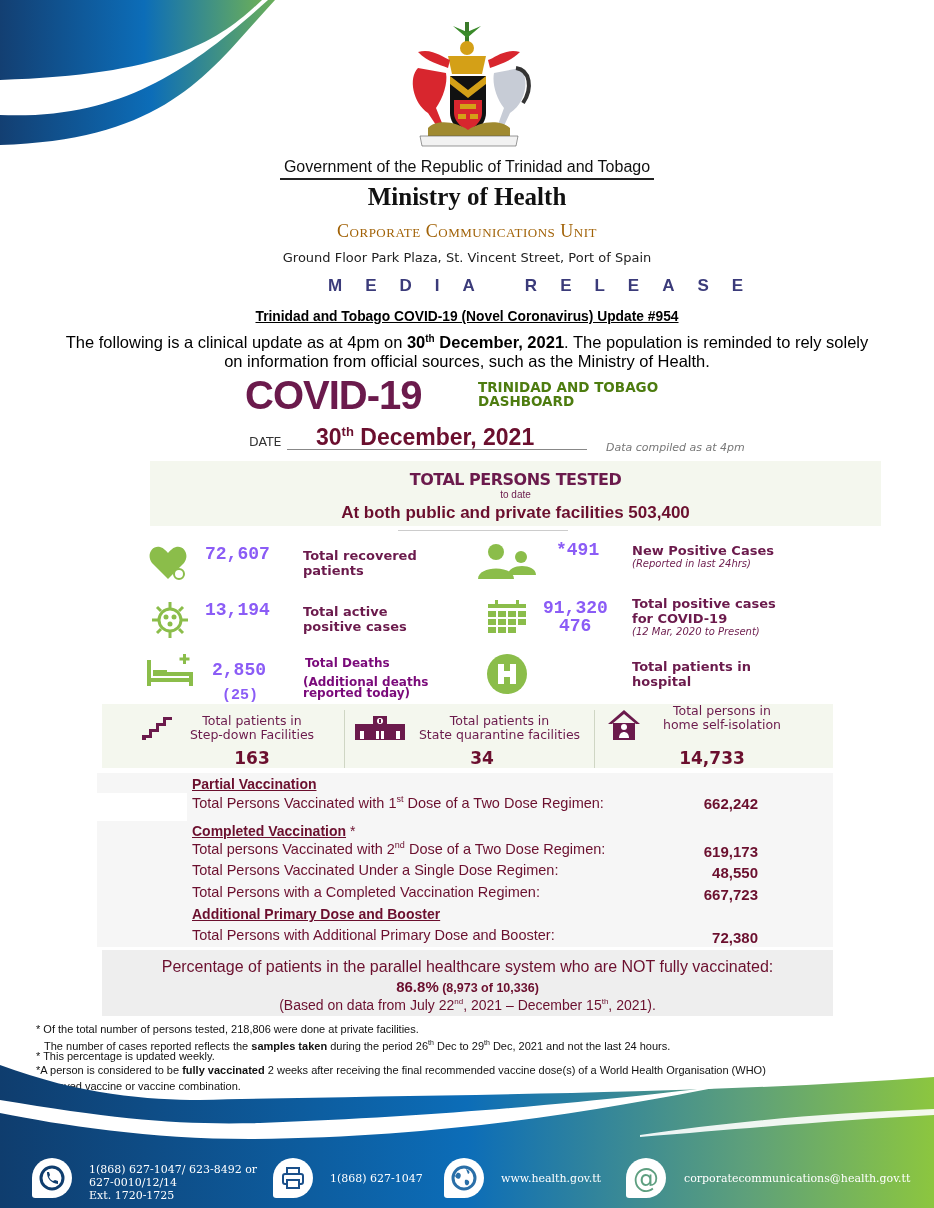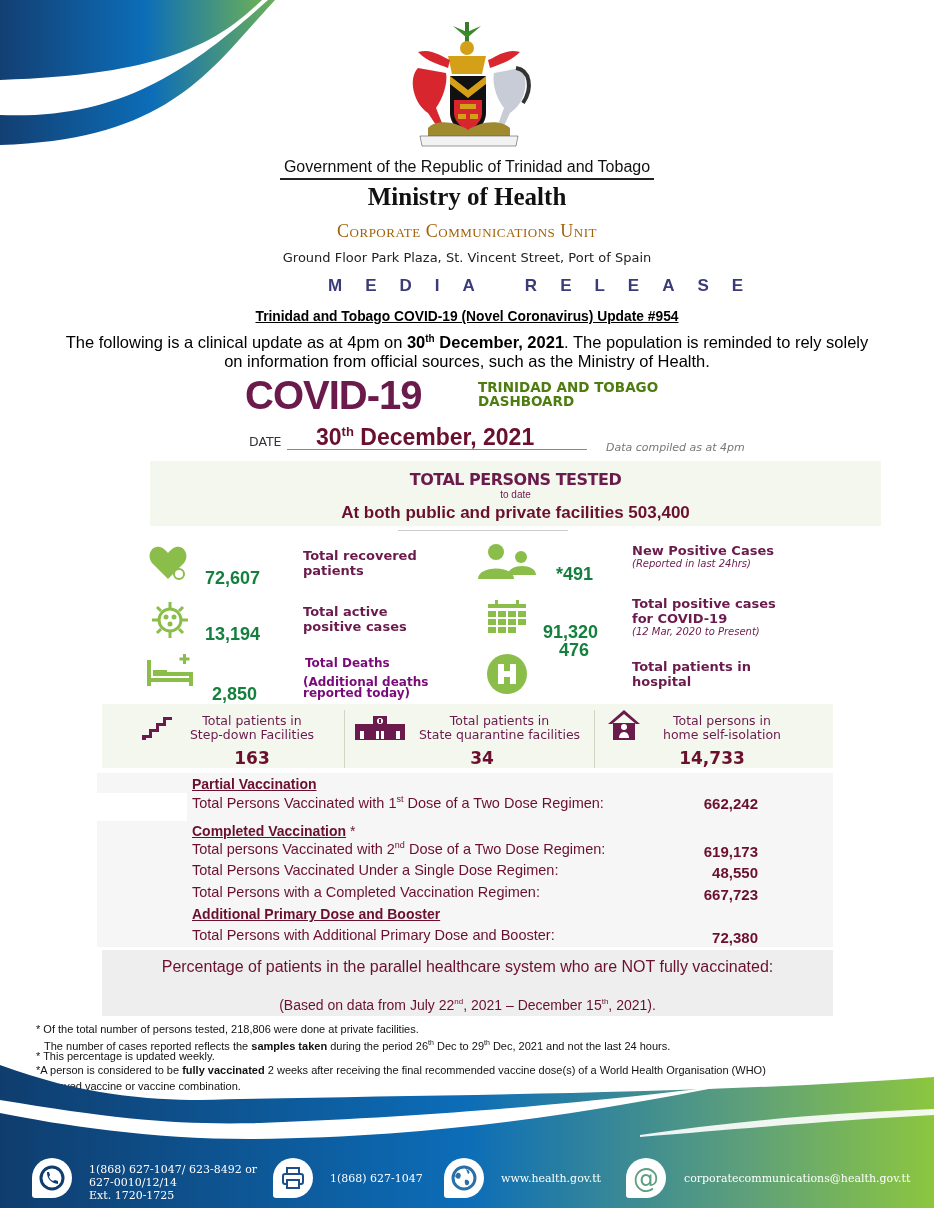--- a/index.html
+++ b/index.html
@@ -25,21 +25,21 @@
   #date-value { left:316px; top:424px; font-weight:bold; font-size:23px; color:#6b0f2e; }
   #date-value sup { font-size:13px; }
   #compiled { left:606px; top:441px; font-family:"DejaVu Sans", sans-serif; font-style:italic; font-size:11px; color:#777; }
   
   #tested-panel { left:102px; top:461px; width:731px; height:65px; background:#f4f7ee;margin-left:48px; }
   #tested-title { left:0; top:9px; width:731px; text-align:center; font-family:"DejaVu Sans", sans-serif; font-weight:bold; font-size:16px; color:#6b1a4c; letter-spacing:-0.5px; }
   #tested-sub { left:0; top:28px; width:731px; text-align:center; font-size:10px; color:#6b1a4c; }
   #tested-value { left:0; top:42px; width:731px; text-align:center; font-weight:bold; font-size:17px; color:#6b0f2e; }
   #tested-rule { left:248px; top:69px; width:170px; height:1px; background:#ccc; }
   
-  .stat-num { font-weight:bold; font-size:18px; color:#15803d; font-family:Liberation Sans, sans-serif;margin-top:24px; }
+  .stat-num { font-weight:bold; font-size:18px; color:#8b5cf6; font-family:Liberation Mono, monospace; }
   .stat-lbl { font-family:"DejaVu Sans", sans-serif; font-weight:bold; font-size:13px; line-height:15px; color:#6b1a4c; }
   .stat-note { font-family:"DejaVu Sans", sans-serif; font-style:italic; font-size:10px; color:#6b1a4c; }
   .deaths-lbl { font-weight:bold; font-size:12px; line-height:11px; color:#7a0a7a; font-family:"DejaVu Sans", sans-serif; }
   .icon { color:#8bbd4a; }
   
   #strip { left:102px; top:704px; width:731px; height:64px; background:#f4f7ee; }
   .strip-cell { top:0; height:64px; text-align:center; }
   .strip-lbl { font-size:12.5px; line-height:14px; color:#6b1a4c; font-family:"DejaVu Sans", sans-serif; }
   .strip-num { font-weight:bold; font-size:17px; color:#6b0f2e; font-family:"DejaVu Sans", sans-serif; }
   .strip-div { top:6px; width:1px; height:58px; background:#cfd6c4; }
@@ -248,21 +248,21 @@
 
   <div class="abs strip-div" style="left:492px"></div>
 
   <svg class="abs" style="left:506px;top:6px;width:32px;height:30px" viewBox="0 0 32 30">
     <path d="M16,0 L32,14 L28,14 L16,4 L4,14 L0,14Z" fill="#6b1a4c"></path>
     <rect x="5" y="13" width="22" height="17" fill="#6b1a4c"></rect>
     <circle cx="16" cy="17" r="3" fill="#fff"></circle>
       <path d="M11,28 C11,20 21,20 21,28Z" fill="#fff"></path>
   </svg>
   <div class="abs strip-cell" style="left:545px;width:150px">
-    <div class="strip-lbl" style="margin-top:10px">Total persons in</div>
+    <div class="strip-lbl" style="">Total persons in</div>
     <div class="strip-lbl">home self-isolation</div>
   </div>
   <div class="abs strip-num" style="left:570px;top:44px;width:80px;text-align:center">14,733</div>
 </div>
 
 <div id="vax-panel" class="abs"></div>
 <div id="vax-white" class="abs"></div>
 <div id="vax-white2" class="abs"></div>
 
 <div class="abs vax-head" style="top:776px">Partial Vaccination</div>
@@ -276,20 +276,21 @@
 <div class="abs vax-val" style="left:688px;top:864px">48,550</div>
 <div class="abs vax-row" style="top:884px">Total Persons with a Completed Vaccination Regimen:</div>
 <div class="abs vax-val" style="left:688px;top:886px">667,723</div>
 
 <div class="abs vax-head" style="top:906px">Additional Primary Dose and Booster</div>
 <div class="abs vax-row" style="top:927px">Total Persons with Additional Primary Dose and Booster:</div>
 <div class="abs vax-val" style="left:688px;top:929px">72,380</div>
 
 <div id="pct-panel" class="abs">
   <div class="abs pct-line" style="top:8px;font-size:16px">Percentage of patients in the parallel healthcare system who are NOT fully vaccinated:</div>
+  <div class="abs pct-line" style="top:28px;font-size:14px;font-weight:bold"><span style="font-size:15px">86.8%</span><span style="font-size:12.5px"> (8,973 of 10,336)</span></div>
   <div class="abs pct-line" style="top:47px;font-size:14px"><span>(Based on data from July 22</span><sup style="font-size:8px">nd</sup><span>, 2021 – December 15</span><sup style="font-size:8px">th</sup><span>, 2021).</span></div>
 </div>
 
 <div class="abs fn" style="top:1023px">* Of the total number of persons tested, 218,806 were done at private facilities.</div>
 <div class="abs fn" style="top:1036px;left:44px"><span>The number of cases reported reflects the </span><b>samples taken</b><span> during the period 26</span><sup>th</sup><span> Dec to 29</span><sup>th</sup><span> Dec, 2021 and not the last 24 hours.</span></div>
 <div class="abs fn" style="top:1050px">* This percentage is updated weekly.</div>
 <div class="abs fn" style="top:1064px"><span>*A person is considered to be </span><b>fully vaccinated</b><span> 2 weeks after receiving the final recommended vaccine dose(s) of a World Health Organisation (WHO)</span></div>
 <div class="abs fn" style="top:1080px">approved vaccine or vaccine combination.</div>
 
 <svg id="footer-wave" class="abs" viewBox="0 0 934 143" preserveAspectRatio="none">

